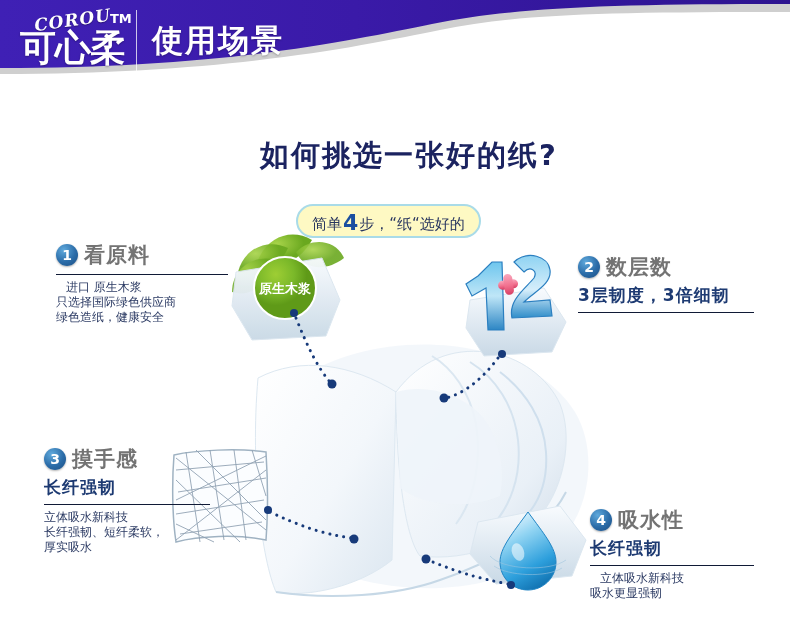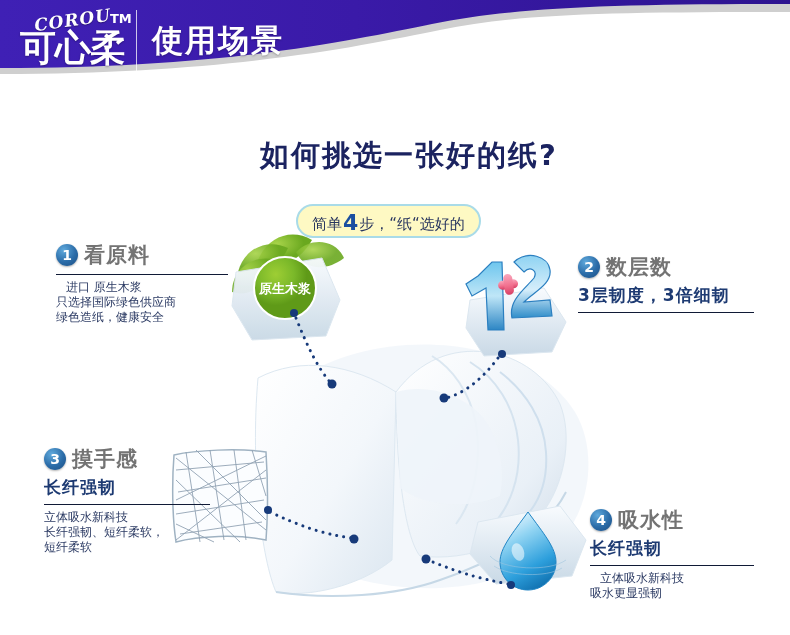--- a/index.html
+++ b/index.html
@@ -353,21 +353,21 @@
 <div class="step" id="step3">
   <div class="step-head">
     <span class="num-badge">3</span>
     <span class="step-title">摸手感</span>
   </div>
   <div class="step-sub">长纤强韧</div>
   <div class="rule"></div>
   <div class="step-detail">
     <span>立体吸水新科技</span><br>
     <span>长纤强韧、短纤柔软，</span><br>
-    <span>短纤柔软</span>
+    <span>厚实吸水</span>
   </div>
 </div>
 
 <div class="step" id="step4">
   <div class="step-head">
     <span class="num-badge">4</span>
     <span class="step-title">吸水性</span>
   </div>
   <div class="step-sub">长纤强韧</div>
   <div class="rule"></div>

